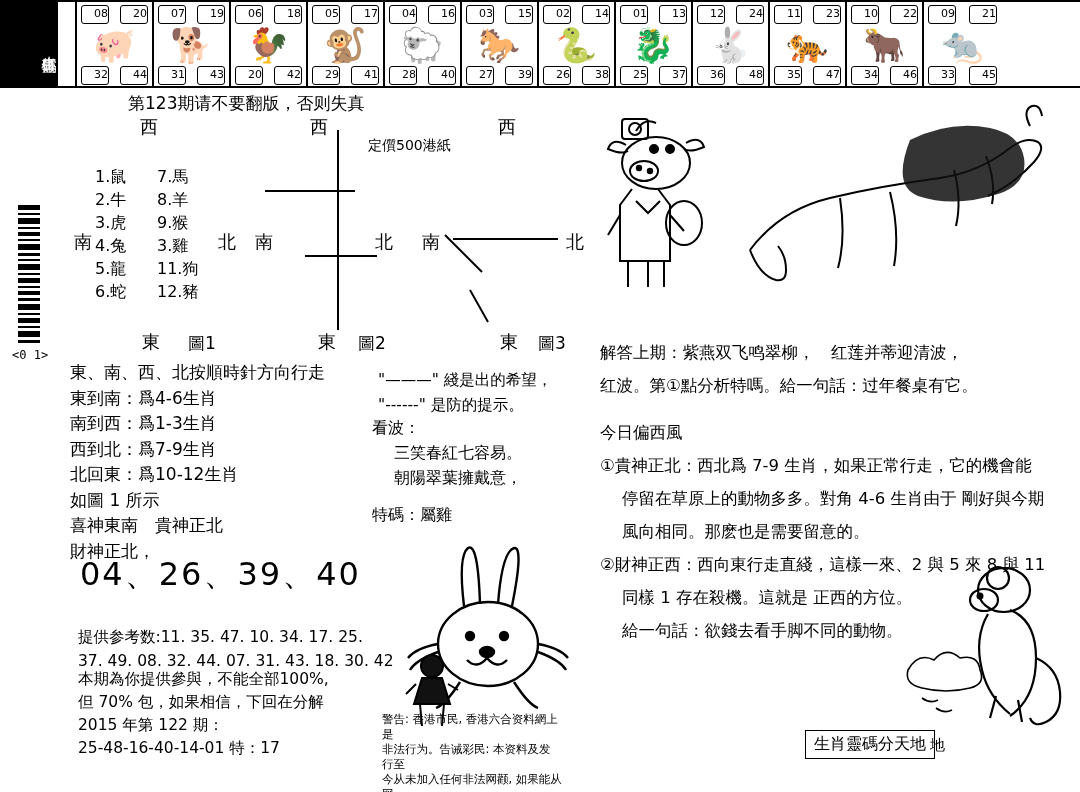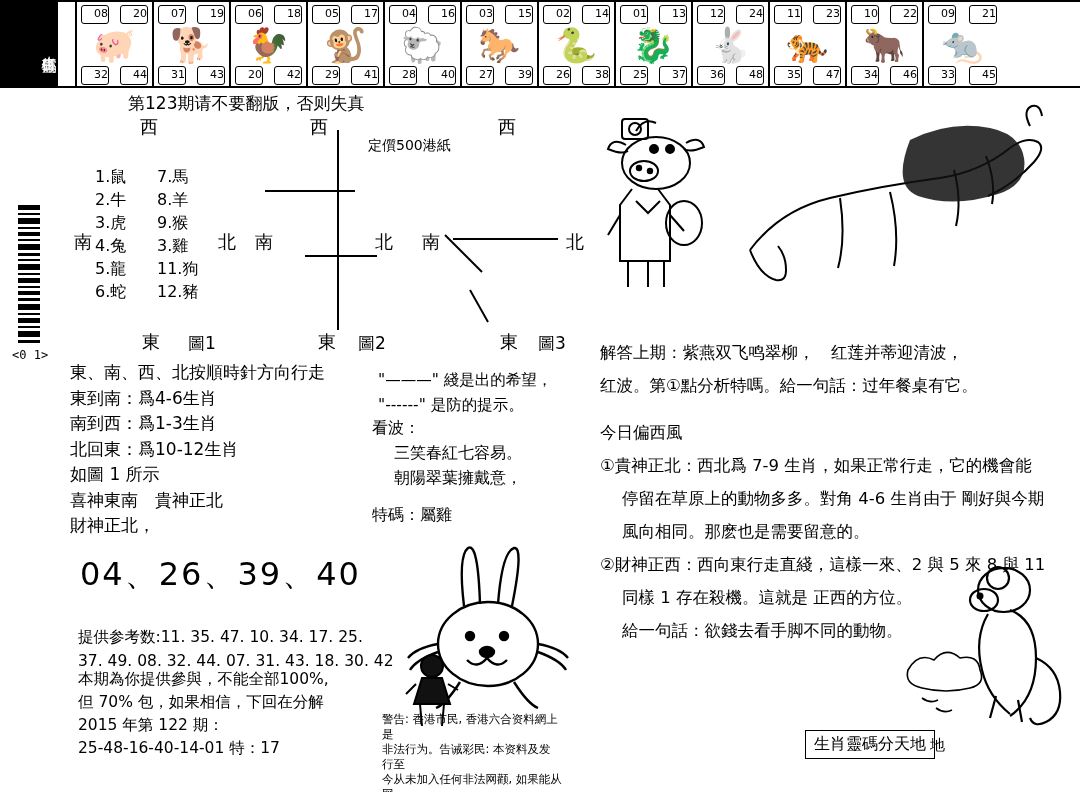--- a/index.html
+++ b/index.html
@@ -285,20 +285,21 @@
 <div class="cline" style="left:453px;top:238px;width:105px;height:2px;"></div>
 <svg class="art" style="left:440px;top:230px;width:70px;height:95px;" viewBox="0 0 70 95">
   <line x1="5" y1="5" x2="42" y2="42" stroke="#000" stroke-width="2"></line>
   <line x1="30" y1="60" x2="48" y2="92" stroke="#000" stroke-width="2"></line>
 </svg>
 
 <div class="abs" id="left-text">
   <div>東、南、西、北按順時針方向行走</div>
   <div>東到南：爲4-6生肖</div>
   <div>南到西：爲1-3生肖</div>
+  <div>西到北：爲7-9生肖</div>
   <div>北回東：爲10-12生肖</div>
   <div>如圖 1 所示</div>
   <div>喜神東南　貴神正北</div>
   <div>財神正北，</div>
 </div>
 
 <div class="abs" id="big-numbers">04、26、39、40</div>
 
 <div class="abs" id="ref-text">
   <div><span>提供参考数:</span><span>11. 35. 47. 10. 34. 17. 25.</span></div>

